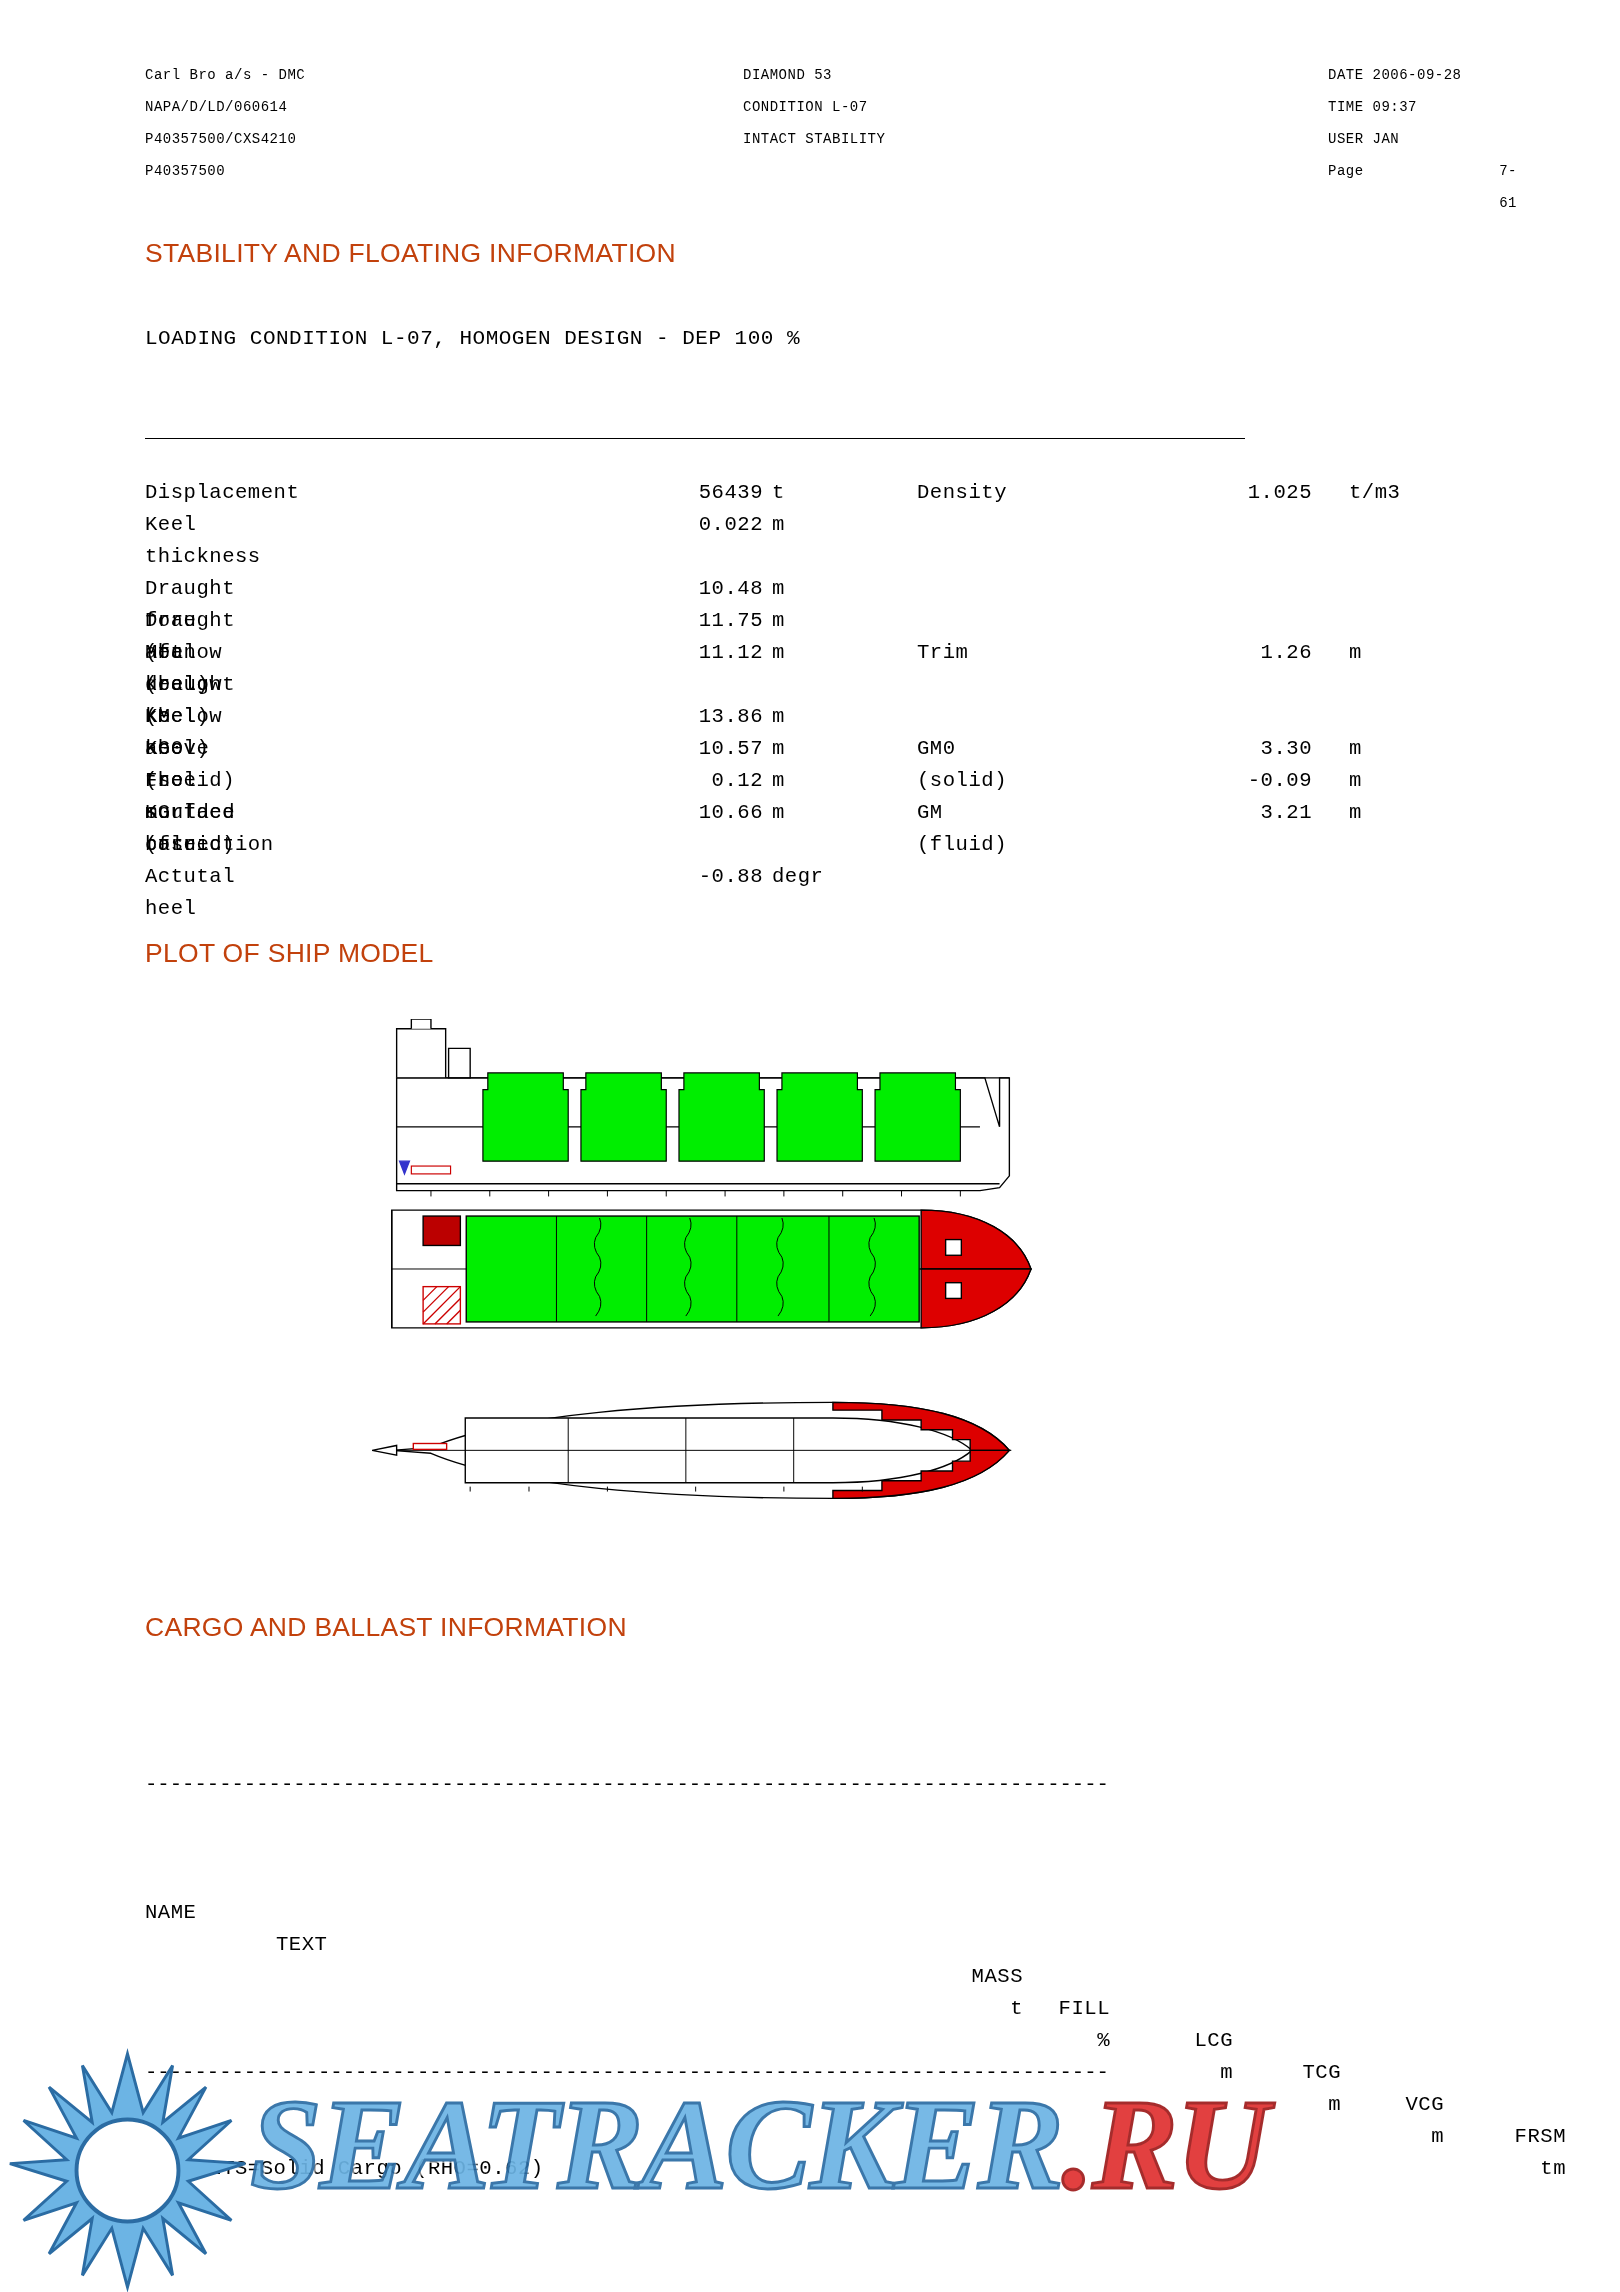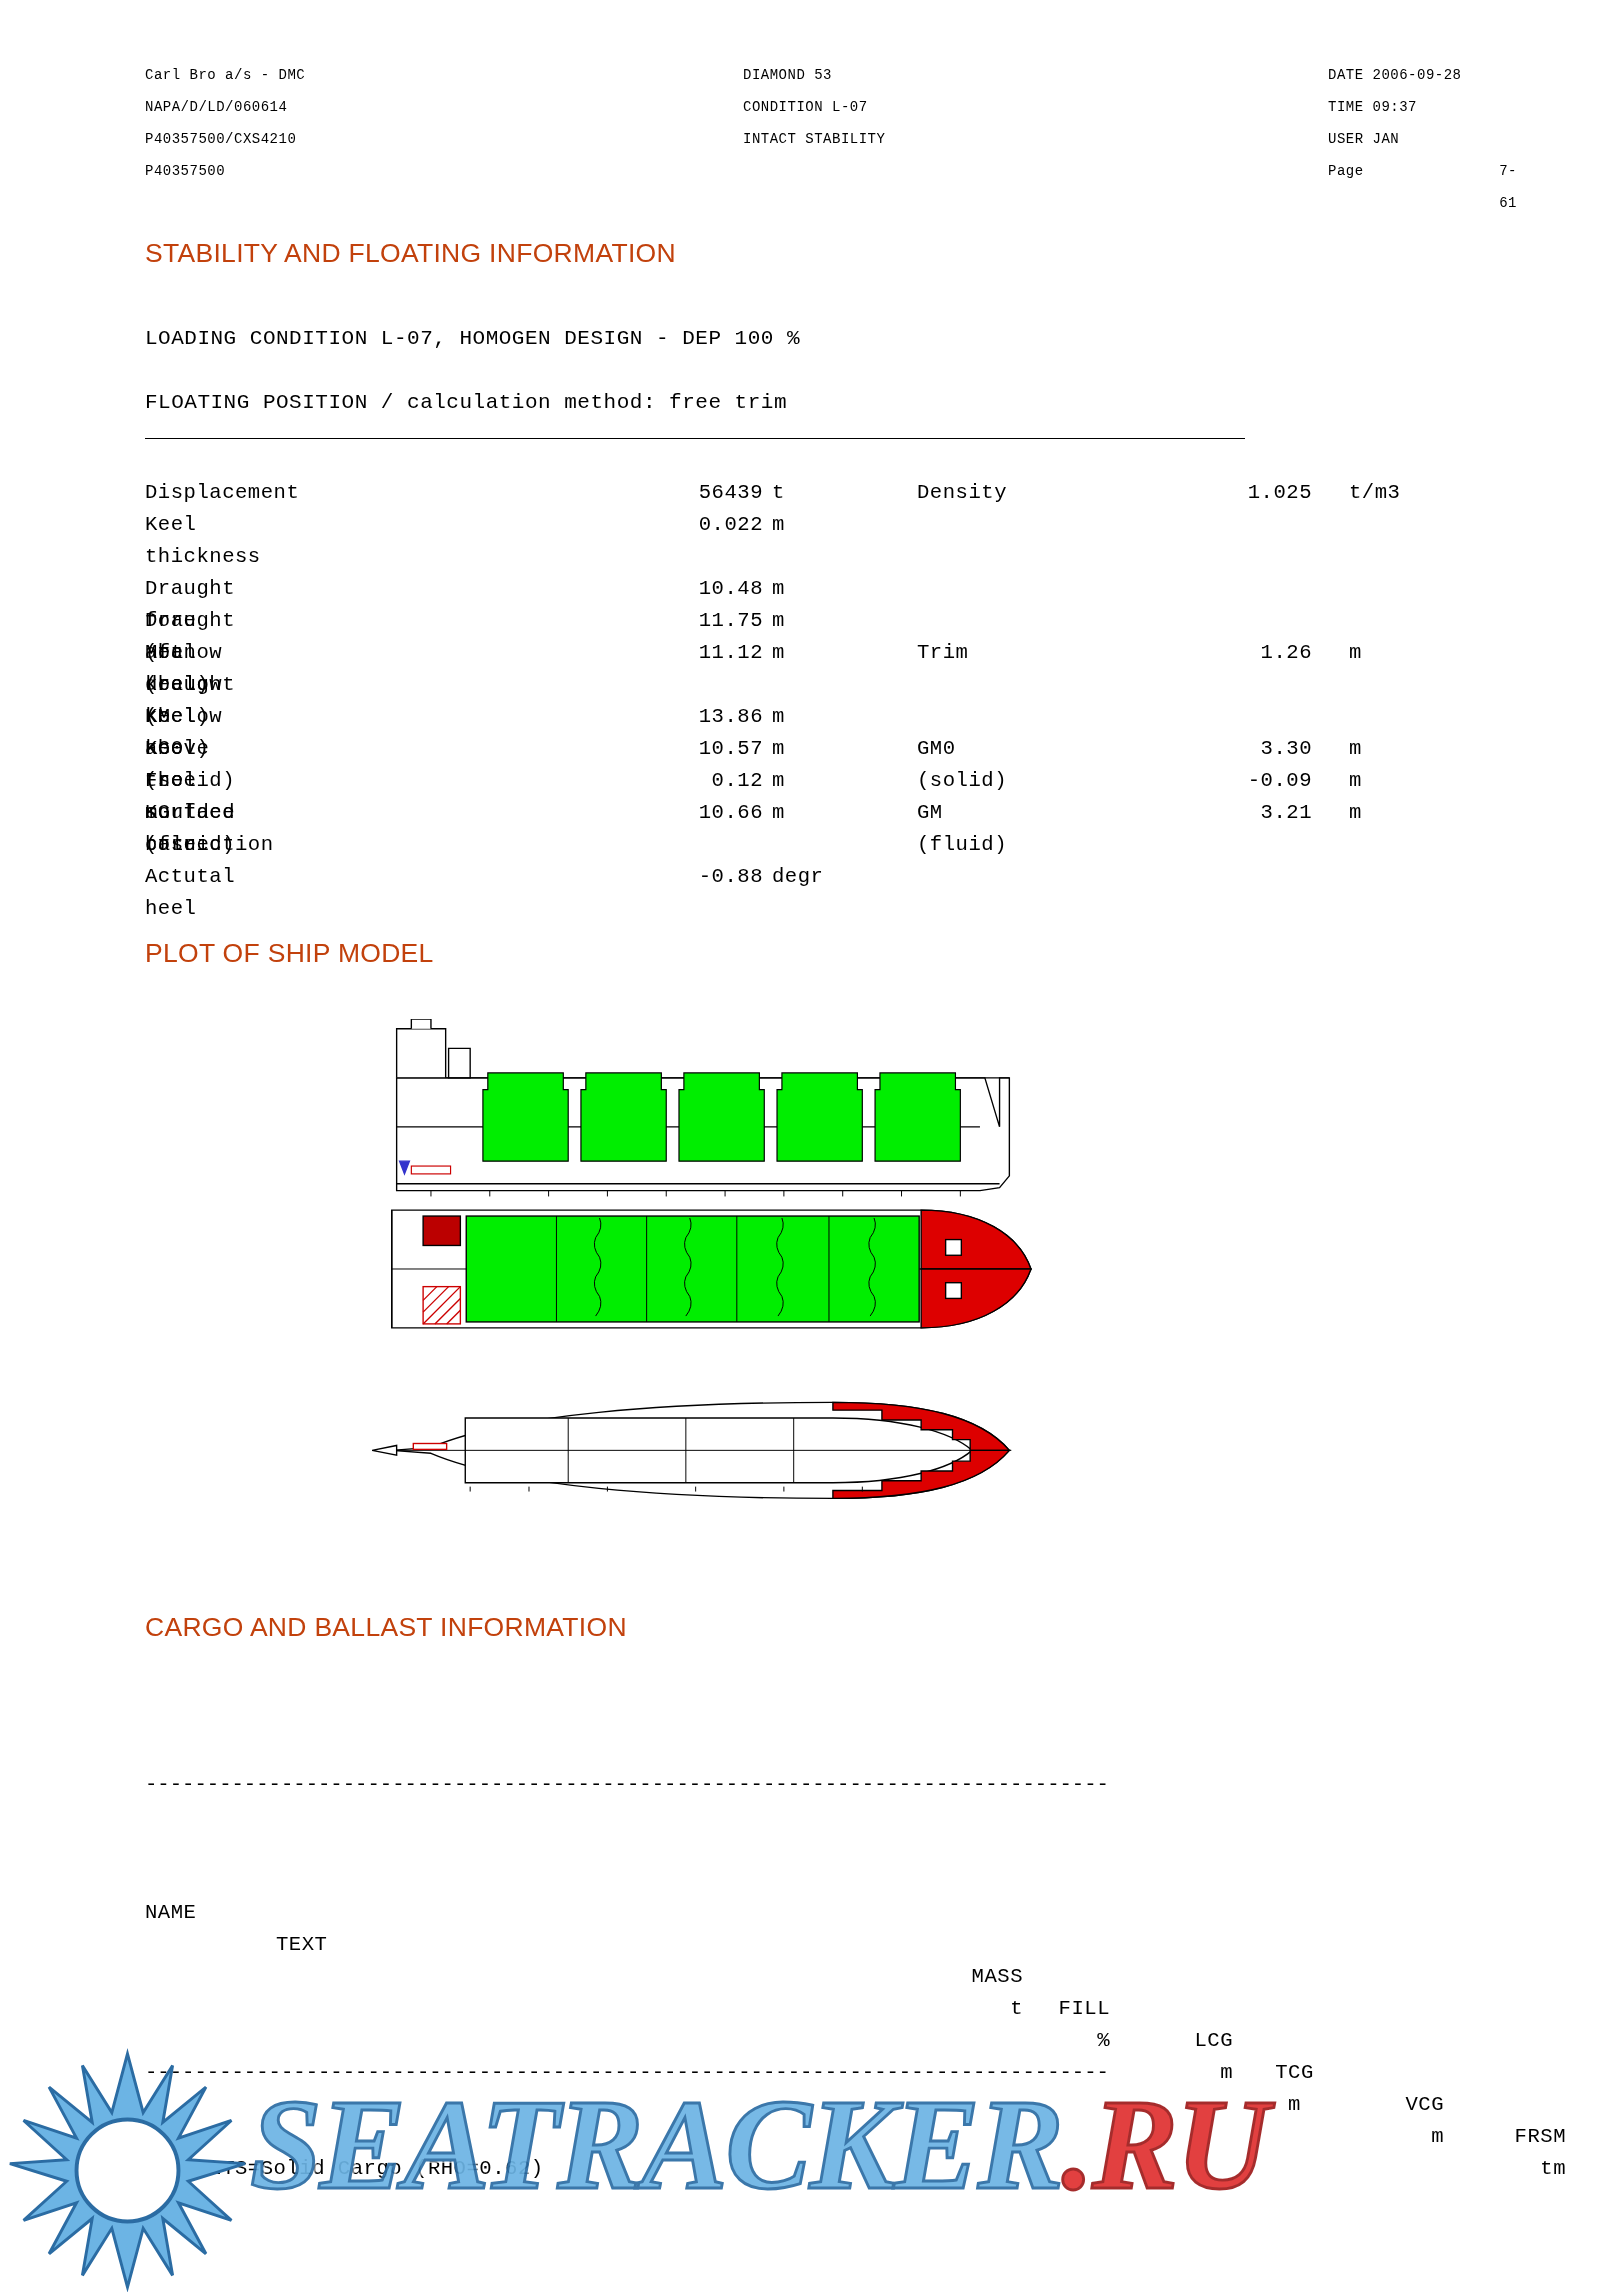--- a/index.html
+++ b/index.html
@@ -105,21 +105,21 @@
     letter-spacing: 0.5px;
     white-space: pre;
   }
   .dashline { letter-spacing: 0px; }
   .ct-row { position: relative; height: 32px; }
   .ct-name { position: absolute; left: 0; }
   .ct-text { position: absolute; left: 131px; }
   .ct-mass { position: absolute; left: 755px; width: 123px; text-align: right; }
   .ct-fill { position: absolute; left: 887px; width: 78px; text-align: right; }
   .ct-lcg  { position: absolute; left: 980px; width: 108px; text-align: right; }
-  .ct-tcg  { position: absolute; left: 1103px; width: 93px; text-align: center; }
+  .ct-tcg  { position: absolute; left: 1103px; width: 93px; text-align: right; }
   .ct-vcg  { position: absolute; left: 1206px; width: 93px; text-align: right; }
   .ct-frsm { position: absolute; left: 1313px; width: 108px; text-align: right; }
 
   
   .watermark {
     position: absolute;
     left: 0;
     top: 2044px;
     width: 1620px;
     height: 249px;
@@ -165,21 +165,20 @@
     <div class="hdr-row">
       <span class="hdr-col1">P40357500</span>
       <span class="hdr-col3">Page</span>
       <span class="hdr-col4">7-61</span>
     </div>
   </div>
 
   <div class="section-title" id="sec-stability">STABILITY AND FLOATING INFORMATION</div>
 
   <div class="mono-block" id="cond-line">LOADING CONDITION L-07, HOMOGEN DESIGN - DEP 100 %</div>
-  <div class="mono-block" id="float-line">FLOATING POSITION / calculation method: free trim</div>
   <div class="hr"></div>
 
   <div class="table-lines">
     <div class="tl-row">
       <span class="c-label">Displacement</span>
       <span class="c-val">56439</span>
       <span class="c-unit">t</span>
       <span class="c-label2">Density</span>
       <span class="c-val2">1.025</span>
       <span class="c-unit2">t/m3</span>

